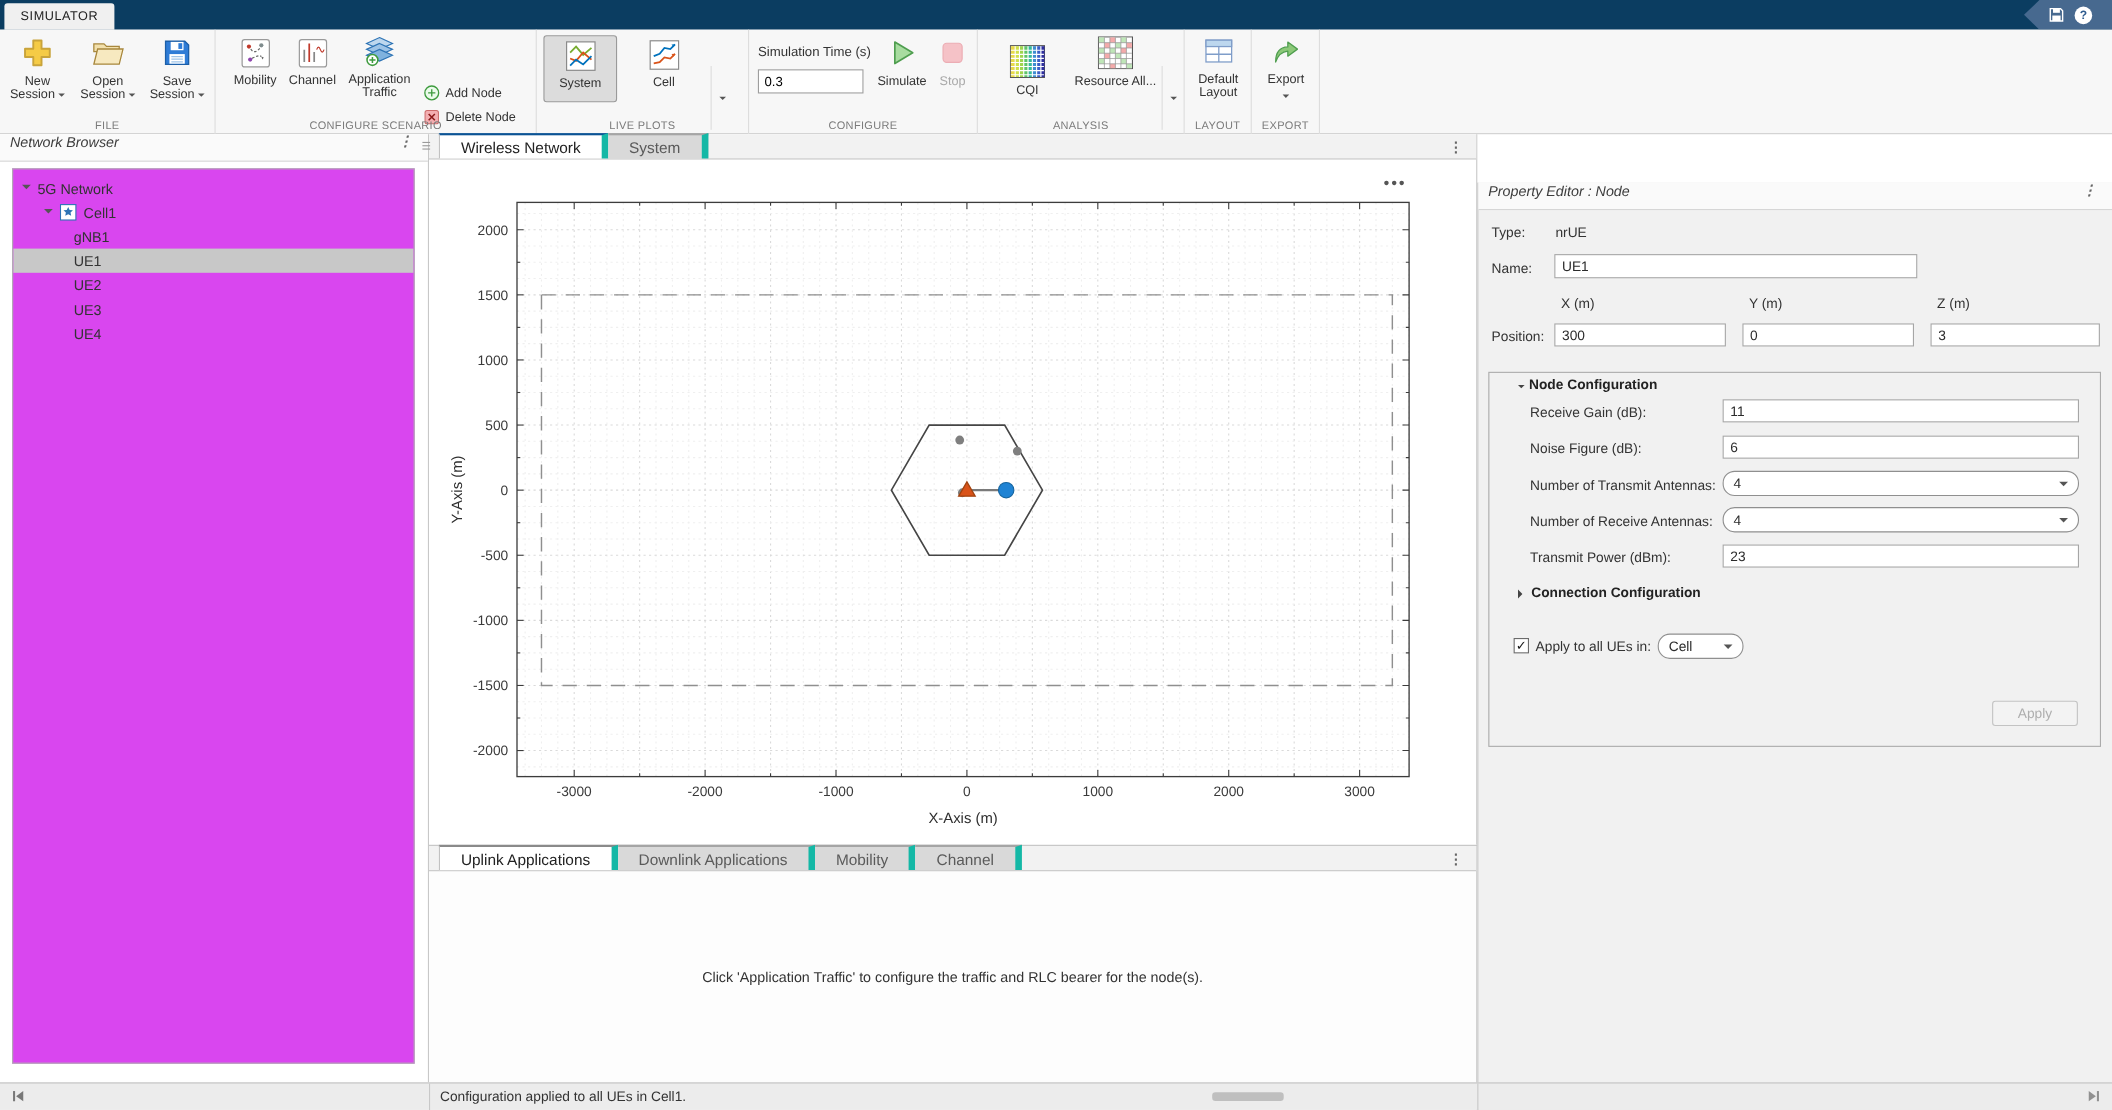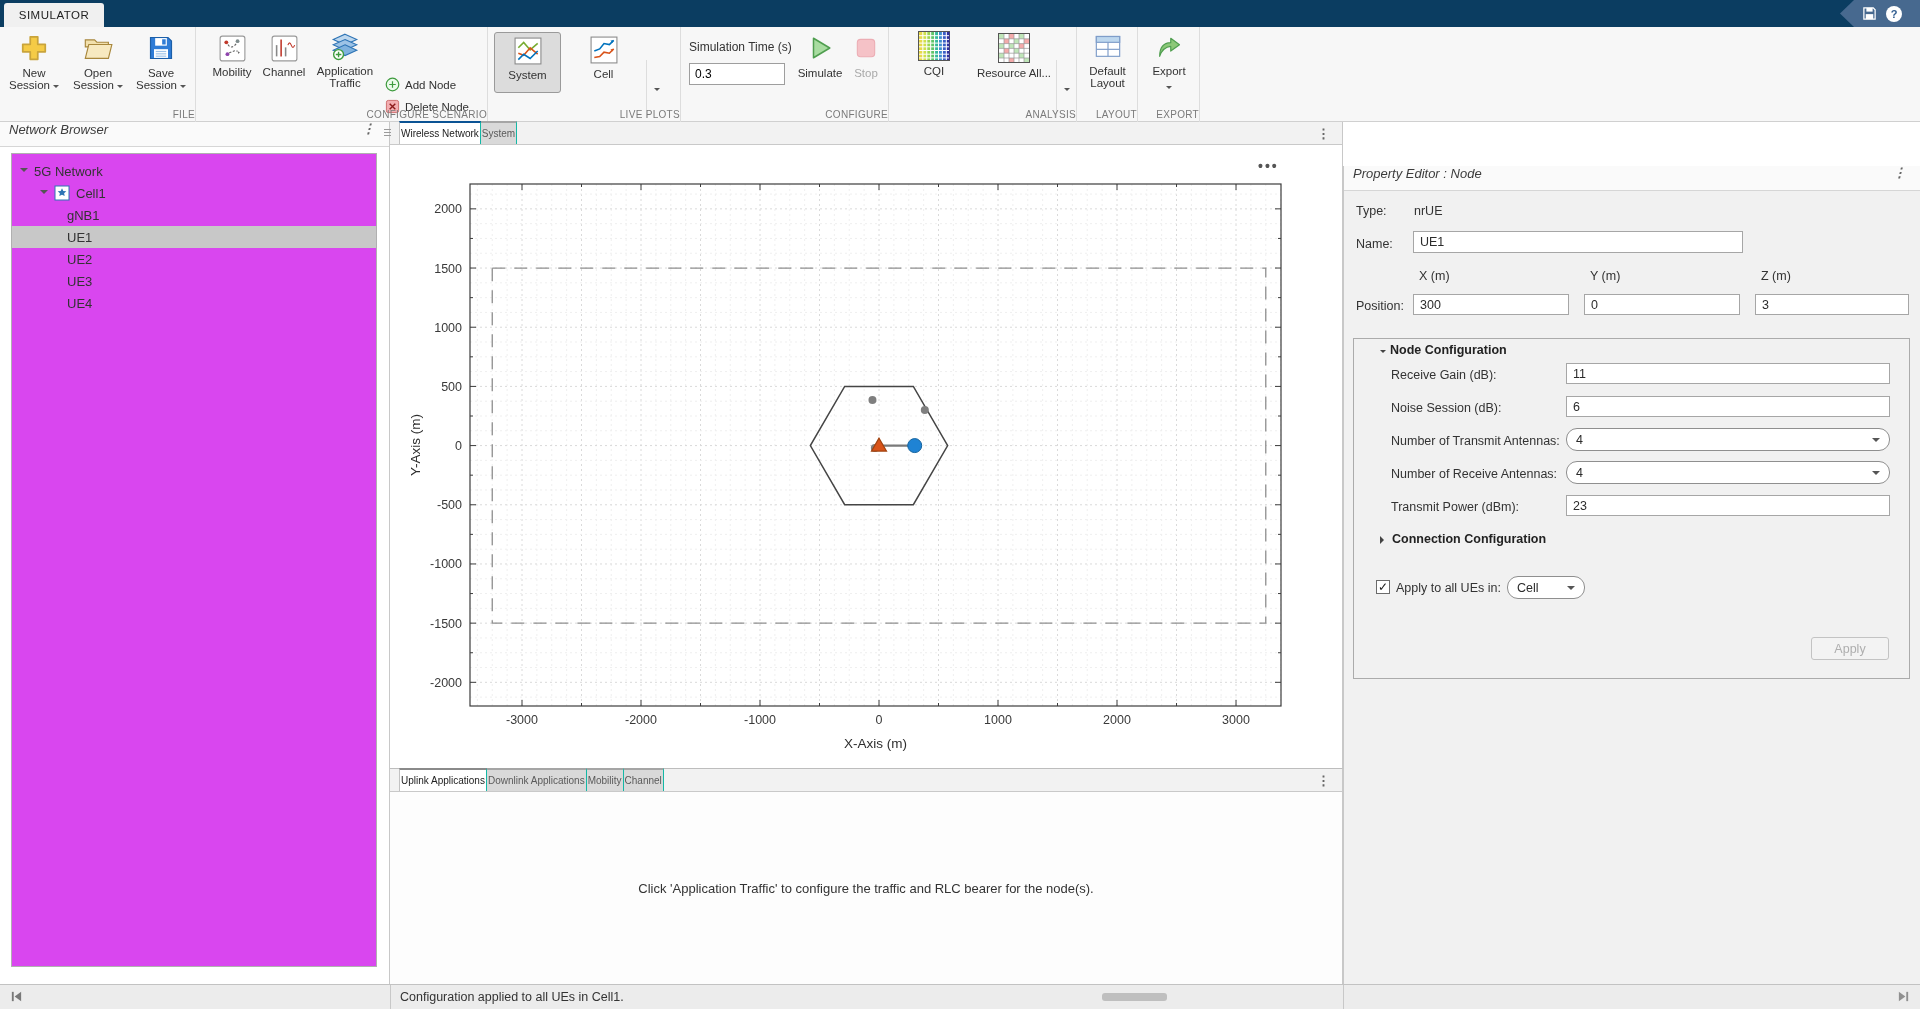--- a/index.html
+++ b/index.html
@@ -8,21 +8,21 @@
 
   
   .titlebar { position:absolute; left:0; top:0; width:1920px; height:27px; background:#0b3d61; }
   .doc-tab { position:absolute; left:4px; top:3px; width:100px; height:24px; background:#f0f0f0; border-radius:3px 3px 0 0; display:flex; align-items:center; justify-content:center; font-size:11.5px; letter-spacing:.5px; color:#222; }
   .qat { position:absolute; right:0; top:0; height:27px; width:80px; background:#47698f; clip-path:polygon(14px 0,100% 0,100% 100%,14px 100%,0 50%); display:flex; align-items:center; gap:9px; padding-left:22px; }
   .help-circle { width:16px; height:16px; border-radius:50%; background:#fff; color:#2f5c8f; font-size:11px; font-weight:bold; display:flex; align-items:center; justify-content:center; }
 
   
   .ribbon { position:absolute; left:0; top:27px; width:1920px; height:95px; background:#f7f7f7; border-bottom:1px solid #d0d0d0; }
   .rsec { position:absolute; top:0; height:95px; border-right:1px solid #ddd; }
-  .rsec-label { position:absolute; bottom:2px; left:0; right:0; text-align:right; font-size:10px; color:#7a7a7a; letter-spacing:.3px; white-space:nowrap; }
+  .rsec-label { position:absolute; bottom:2px; left:0; right:0; text-align:center; font-size:10px; color:#7a7a7a; letter-spacing:.3px; white-space:nowrap; }
   .rlabel { font-size:11.5px; color:#333; white-space:nowrap; }
   .rlabel2 { font-size:11.5px; color:#333; white-space:nowrap; }
   .abs { position:absolute; }
   .ctr { text-align:center; }
   .caret-d { display:inline-block; width:0; height:0; border:3.5px solid transparent; border-top-color:#555; vertical-align:middle; margin-left:3px; position:relative; top:2px; }
   .caret-r { display:inline-block; width:0; height:0; border:4px solid transparent; border-left-color:#444; margin-right:4px; position:relative; top:1px; }
   .toggle-on { background:#dcdcdc; border:1px solid #9a9a9a; border-radius:3px; }
   .smallbtn { display:flex; align-items:center; gap:5px; font-size:11.5px; color:#333; white-space:nowrap; }
   .siminput { width:96px; height:22px; border:1px solid #9e9e9e; background:#fff; font-size:12px; padding-left:5px; font-family:"Liberation Sans",sans-serif; }
   .dropstrip { position:absolute; top:33px; height:58px; width:20px; border-left:1px solid #ddd; display:flex; align-items:center; justify-content:center; }
@@ -34,21 +34,21 @@
   .tree-box { position:absolute; left:11px; top:31px; width:366px; height:814px; border:1px solid #b0b0b0; background:#d946ef; overflow:hidden; }
   .trow { height:22px; display:flex; align-items:center; font-size:13px; color:#333; white-space:nowrap; }
   .trow.sel { background:#c8c8c8; }
   .tcaret { width:0; height:0; border:4px solid transparent; border-top-color:#555; margin:2px 6px 0 0; }
   .lvl0 { padding-left:8px; } .lvl1 { padding-left:28px; } .lvl2 { padding-left:55px; }
   .cell-icon { width:16px; height:16px; margin-right:6px; }
 
   .center-top { position:absolute; left:390px; top:122px; width:953px; height:646px; background:#fff; border-right:1px solid #c8c8c8; }
   .center-bottom { position:absolute; left:390px; top:768px; width:953px; height:271px; background:#fdfdfd; border-right:1px solid #c8c8c8; border-top:1px solid #bdbdbd; }
   .tabbar { position:absolute; left:0; top:0; right:0; height:23px; background:#f2f2f2; border-bottom:1px solid #c9c9c9; display:flex; align-items:flex-end; padding-left:9px; }
-  .tab { height:23px; display:flex; align-items:center; padding:0 1px; font-size:10px; color:#5a5a5a; background:#d9d9d9; border-top:2px solid #a5a5a5; border-right:1px solid #14b8a6; white-space:nowrap; }
+  .tab { height:23px; display:flex; align-items:center; padding:0 19px; font-size:14px; color:#5a5a5a; background:#d9d9d9; border-top:2px solid #a5a5a5; border-right:6px solid #14b8a6; white-space:nowrap; }
   .tab.active { background:#fff; color:#222; border-top:2.5px solid #0b5394; border-left:1px solid #c2c2c2; }
   .tabbar .kebab { margin-left:auto; margin-right:12px; align-self:center; }
   .tabbar2 .tab.active { border-top:2px solid #8a8a8a; }
   .plot-ellipsis { position:absolute; left:868px; top:36px; color:#555; font-size:14px; font-weight:bold; letter-spacing:2px; cursor:pointer; }
   #plot-svg text { font-family:"Liberation Sans",sans-serif; }
   .bottom-msg { position:absolute; left:0; top:112px; width:100%; text-align:center; font-size:13px; color:#333; }
   .hsplit-dots { position:absolute; left:462px; top:-6px; color:#555; font-size:12px; letter-spacing:1px; }
   .vsplit { position:absolute; top:2px; width:7px; height:16px; display:flex; flex-direction:column; gap:2px; justify-content:center; }
   .vsplit span { display:block; height:1px; background:#9a9a9a; }
 
@@ -212,21 +212,21 @@
       <div class="abs ctr" style="left:166px;top:6px;width:38px">
         <svg width="26" height="30" viewBox="0 0 24 24">
             <rect x="4" y="4" width="16" height="16" rx="3" fill="#F5C2C7" stroke="#ecadb4"></rect>
           </svg>
         <div class="rlabel" style="color:#a9a9a9">Stop</div>
       </div>
       <div class="rsec-label">CONFIGURE</div>
     </div>
 
     <div class="rsec" style="left:889px;width:188px">
-      <div class="abs ctr" style="left:16px;top:4px;width:58px">
+      <div class="abs ctr" style="left:16px;top:14px;width:58px">
         <svg width="32" height="30" viewBox="0 0 32 30">
             <rect x="0.5" y="0.5" width="31" height="29" fill="#fff" stroke="#555"></rect>
             <g>
           <rect x="1" y="1" width="3.7" height="28" fill="#E8D94B"></rect>
               <rect x="4.9" y="1" width="3.7" height="28" fill="#CFE04A"></rect>
               <rect x="8.8" y="1" width="3.7" height="28" fill="#9FD54F"></rect>
               <rect x="12.7" y="1" width="3.7" height="28" fill="#5FC468"></rect>
               <rect x="16.6" y="1" width="3.7" height="28" fill="#35B89B"></rect>
               <rect x="20.5" y="1" width="3.7" height="28" fill="#3E8ED0"></rect>
               <rect x="24.4" y="1" width="3.7" height="28" fill="#3A5EC6"></rect>
@@ -569,21 +569,21 @@
     <input class="pinput" style="left: 240px; top: 128px; width: 156px;" value="0">
     <input class="pinput" style="left: 411px; top: 128px; width: 154px;" value="3">
 
     <div class="groupbox"></div>
 
     <div class="ptitle" style="left:36px;top:177px"><span class="caret-d" style="margin:0 4px 0 0;border-top-color:#444"></span><span>Node Configuration</span></div>
 
     <div class="plabel" style="left:47px;top:202px">Receive Gain (dB):</div>
     <input class="pinput" style="left: 222px; top: 197px; width: 324px;" value="11">
 
-    <div class="plabel" style="left:47px;top:235px">Noise Session (dB):</div>
+    <div class="plabel" style="left:47px;top:235px">Noise Figure (dB):</div>
     <input class="pinput" style="left: 222px; top: 230px; width: 324px;" value="6">
 
     <div class="plabel" style="left:47px;top:268px">Number of Transmit Antennas:</div>
     <div class="pill" style="left:222px;top:262px;width:324px">
         <span>4</span>
         <span class="pcaret"></span>
       </div>
 
     <div class="plabel" style="left:47px;top:301px">Number of Receive Antennas:</div>
     <div class="pill" style="left:222px;top:295px;width:324px">

